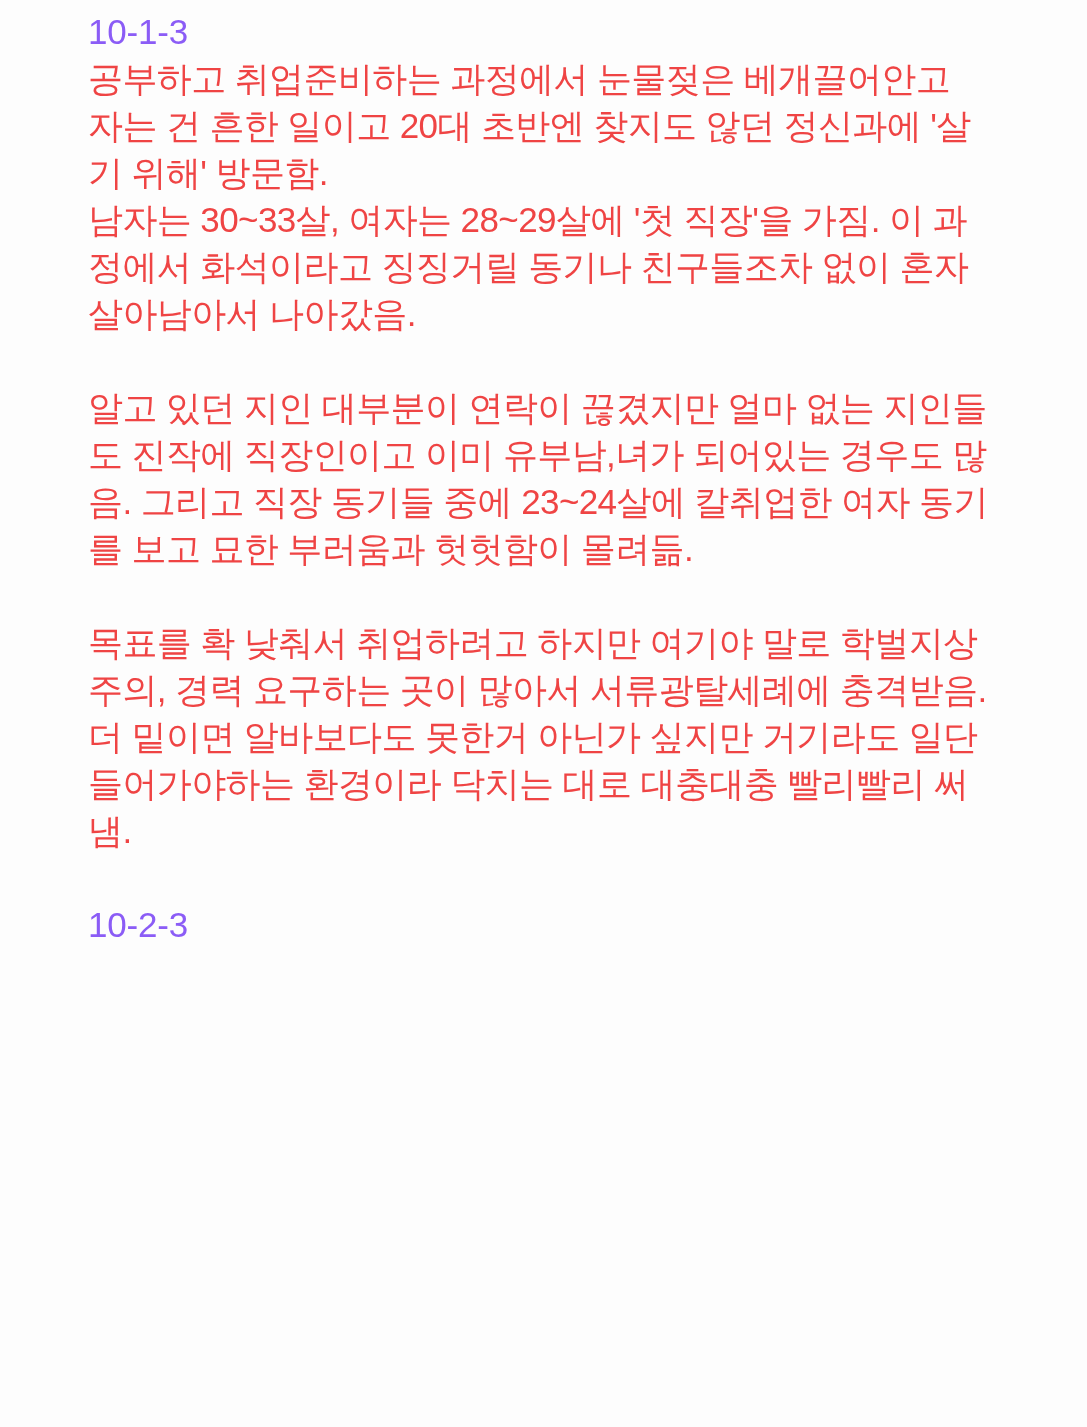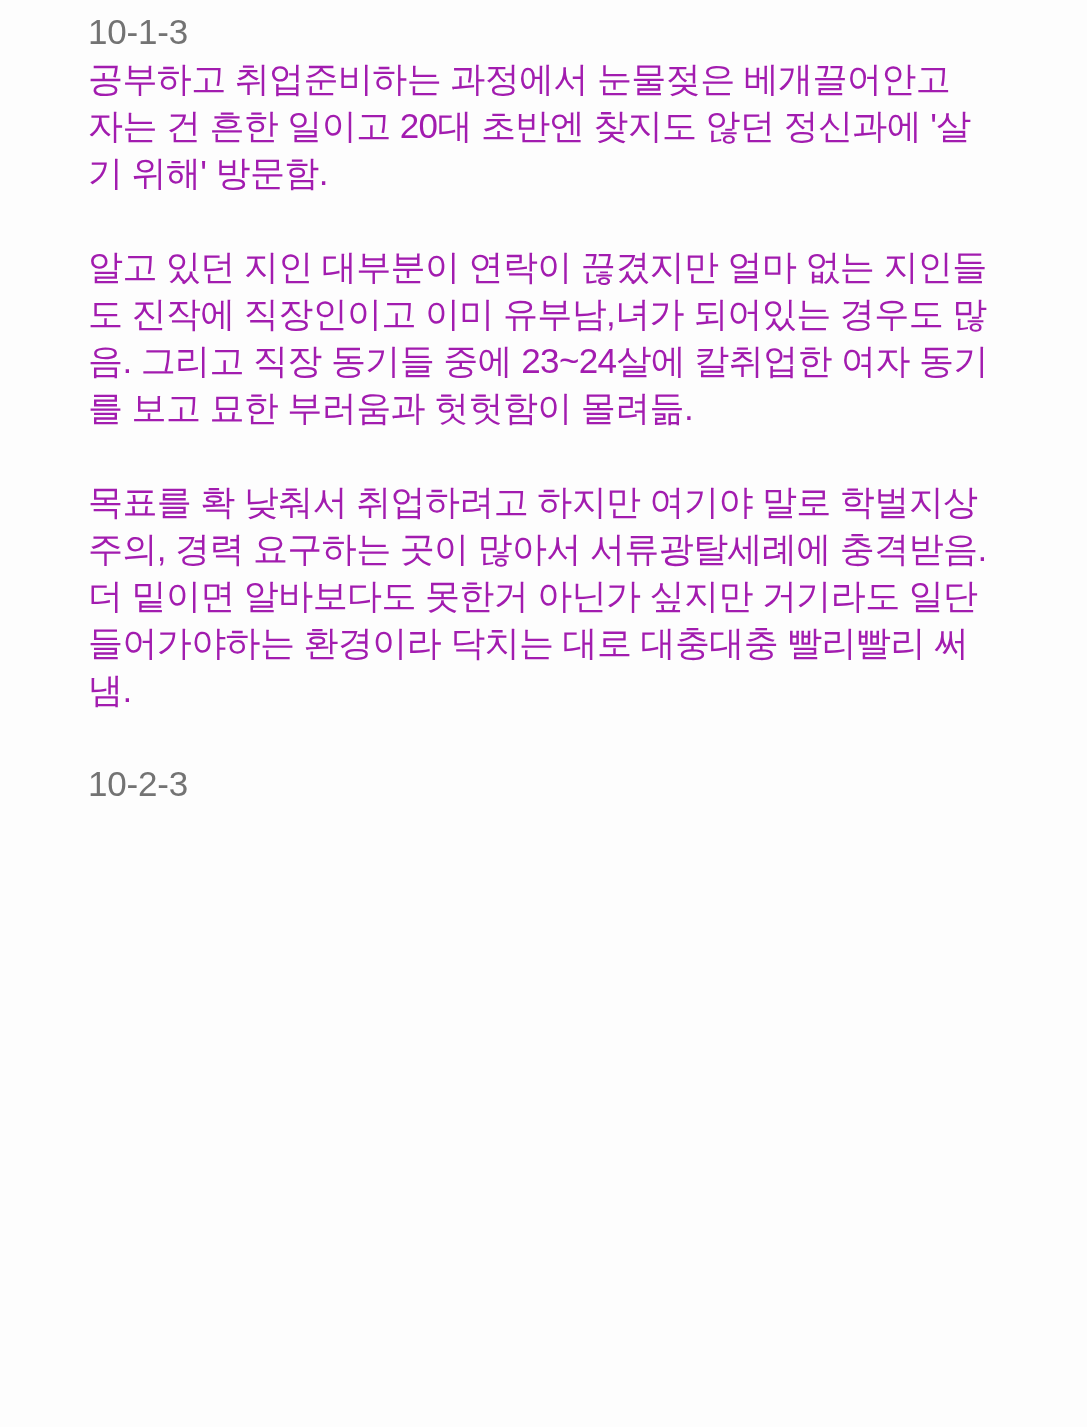--- a/index.html
+++ b/index.html
@@ -35,45 +35,46 @@
     width: 905px;
   }
   .block {
     margin: 0;
     padding: 0;
   }
   .heading {
     font-size: 35px;
     line-height: 47px;
     letter-spacing: -0.2px;
-    color: #737373;
+    color: #8b5cf6;
     white-space: pre;
   }
   .para {
     font-size: 35px;
     line-height: 47px;
     letter-spacing: -0.6px;
-    color: #a21caf;
+    color: #ef4444;
     word-break: break-all;
     text-align: left;
   }
   .gap-blank { height: 47px; }
   .spacer-sec { height: 47px; }
 </style>
 </head>
 <body>
 
 <div class="page">
   <div class="left-margin"></div>
 
   <div class="doc-body">
 
     <div class="block">
       <div class="heading">10-1-3</div>
       <div class="para">공부하고 취업준비하는 과정에서 눈물젖은 베개끌어안고 자는 건 흔한 일이고 20대 초반엔 찾지도 않던 정신과에 '살기 위해' 방문함.</div>
+      <div class="para">남자는 30~33살, 여자는 28~29살에 '첫 직장'을 가짐. 이 과정에서 화석이라고 징징거릴 동기나 친구들조차 없이 혼자 살아남아서 나아갔음.</div>
       <div class="gap-blank"></div>
       <div class="para">알고 있던 지인 대부분이 연락이 끊겼지만 얼마 없는 지인들도 진작에 직장인이고 이미 유부남,녀가 되어있는 경우도 많음. 그리고 직장 동기들 중에 23~24살에 칼취업한 여자 동기를 보고 묘한 부러움과 헛헛함이 몰려듦.</div>
     </div>
 
     <div class="spacer-sec"></div>
 
     <div class="block">
       <div class="para">목표를 확 낮춰서 취업하려고 하지만 여기야 말로 학벌지상주의, 경력 요구하는 곳이 많아서 서류광탈세례에 충격받음. 더 밑이면 알바보다도 못한거 아닌가 싶지만 거기라도 일단 들어가야하는 환경이라 닥치는 대로 대충대충 빨리빨리 써냄.</div>
     </div>
 

